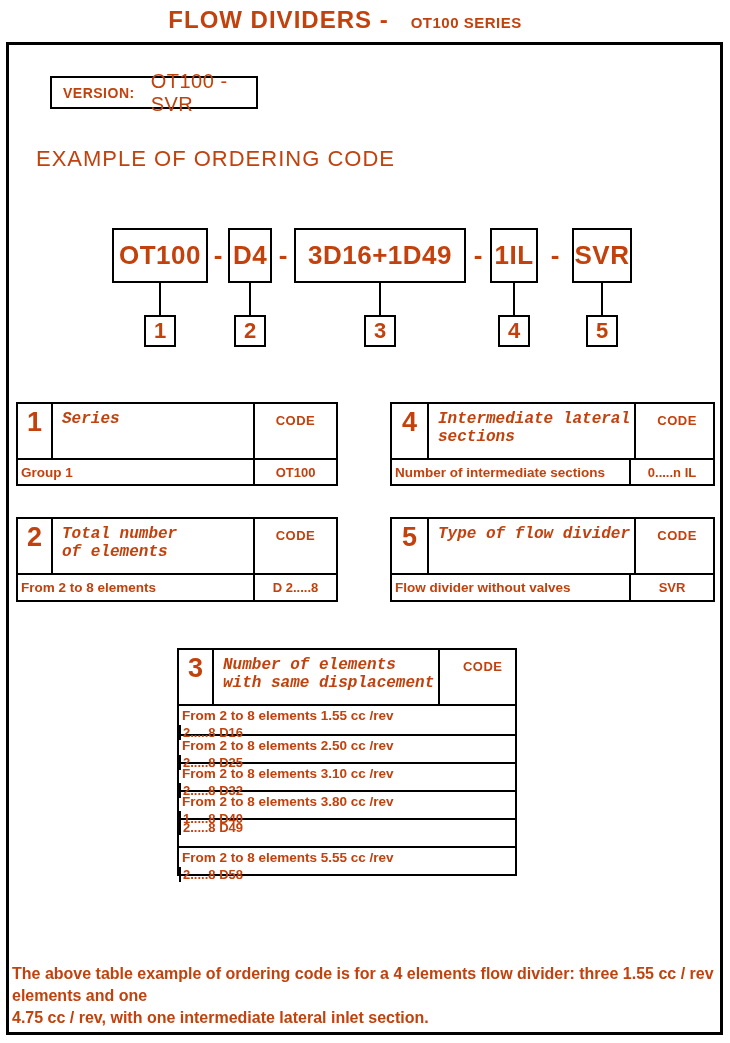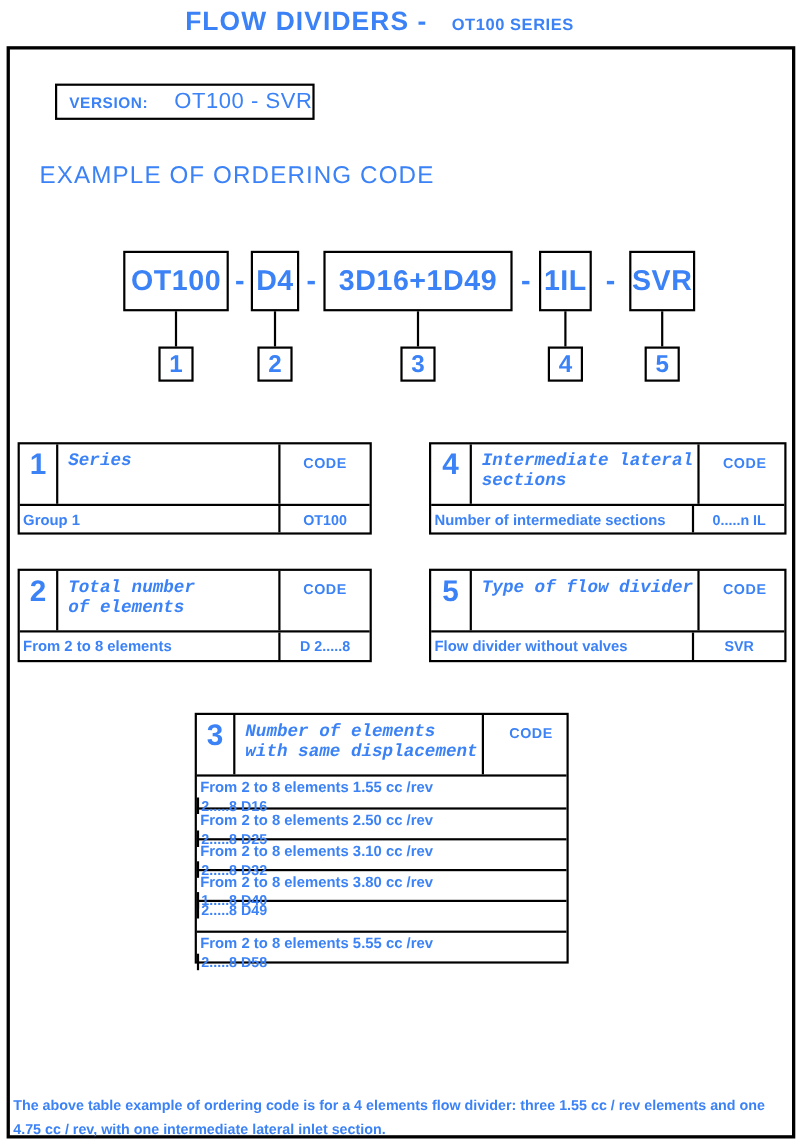--- a/index.html
+++ b/index.html
@@ -1,39 +1,39 @@
 <!DOCTYPE html>
 <html><head>
 <meta charset="utf-8">
 <style>
   html,body{margin:0;padding:0;background:#e8e8e8;}
   .page{
     position:relative;
     width:730px;height:1043px;
     background:#ffffff;
-    color:#3b82f6;
+    color:#c2410c;
     font-family:"Liberation Sans", sans-serif;
     overflow:hidden;
   }
   
   .doc-title{
     position:absolute;left:0;top:6px;width:690px;
     display:flex;justify-content:center;align-items:baseline;gap:22px;
     white-space:nowrap;
   }
   .doc-title .main{font-size:24px;font-weight:bold;letter-spacing:1px;}
   .doc-title .series{font-size:15px;font-weight:bold;letter-spacing:0.5px;text-align:center;}
   
   .frame{
     position:absolute;left:6px;top:42px;width:711px;height:987px;
     border:3px solid #000;background:#fff;
   }
   
   .version-box{
-    position:absolute;left:50px;top:76px;width:236px;height:33px;
+    position:absolute;left:50px;top:76px;width:208px;height:33px;
     border:2px solid #000;display:flex;align-items:center;gap:16px;
     padding-left:11px;box-sizing:border-box;justify-content:space-between;
   }
   .version-box .vlabel{font-size:14px;font-weight:bold;letter-spacing:0.5px;}
   .version-box .vvalue{font-size:20px;font-weight:400;letter-spacing:0.5px;}
   
   .heading{
     position:absolute;left:36px;top:146px;
     font-size:22px;font-weight:normal;letter-spacing:1px;white-space:nowrap;
   }
@@ -97,21 +97,21 @@
   .t-right .ot-num{width:35px;}
   .t-right .ot-code-h,.t-right .ot-code{width:82px;}
   .t-left .ot-row,.t-right .ot-row{height:24px;}
   .t-row25 .ot-row{height:25px !important;}
   .t-center{width:340px;}
   .t-center .ot-code-h,.t-center .ot-code{width:85px;}
   .t-center .ot-row{height:28px;box-sizing:border-box;flex-direction:column;}
   
   .footer{
     position:absolute;left:12px;top:963px;width:708px;
-    font-size:13px;font-weight:bold;line-height:22px;margin-top:31px;
+    font-size:16px;font-weight:bold;line-height:22px;
   }
 </style>
 </head>
 <body>
 
 <div class="page">
 
   <div class="doc-title">
     <span class="main">FLOW DIVIDERS -</span>
     <span class="series">OT100 SERIES</span>

